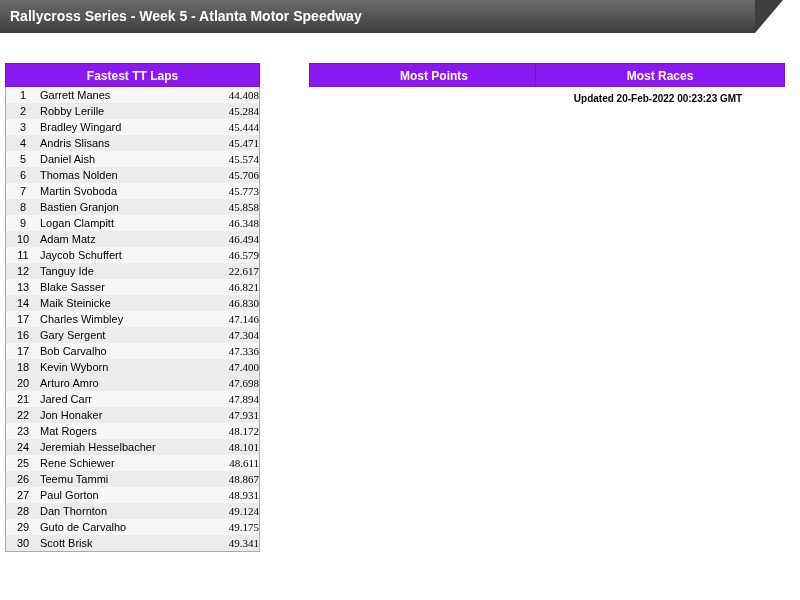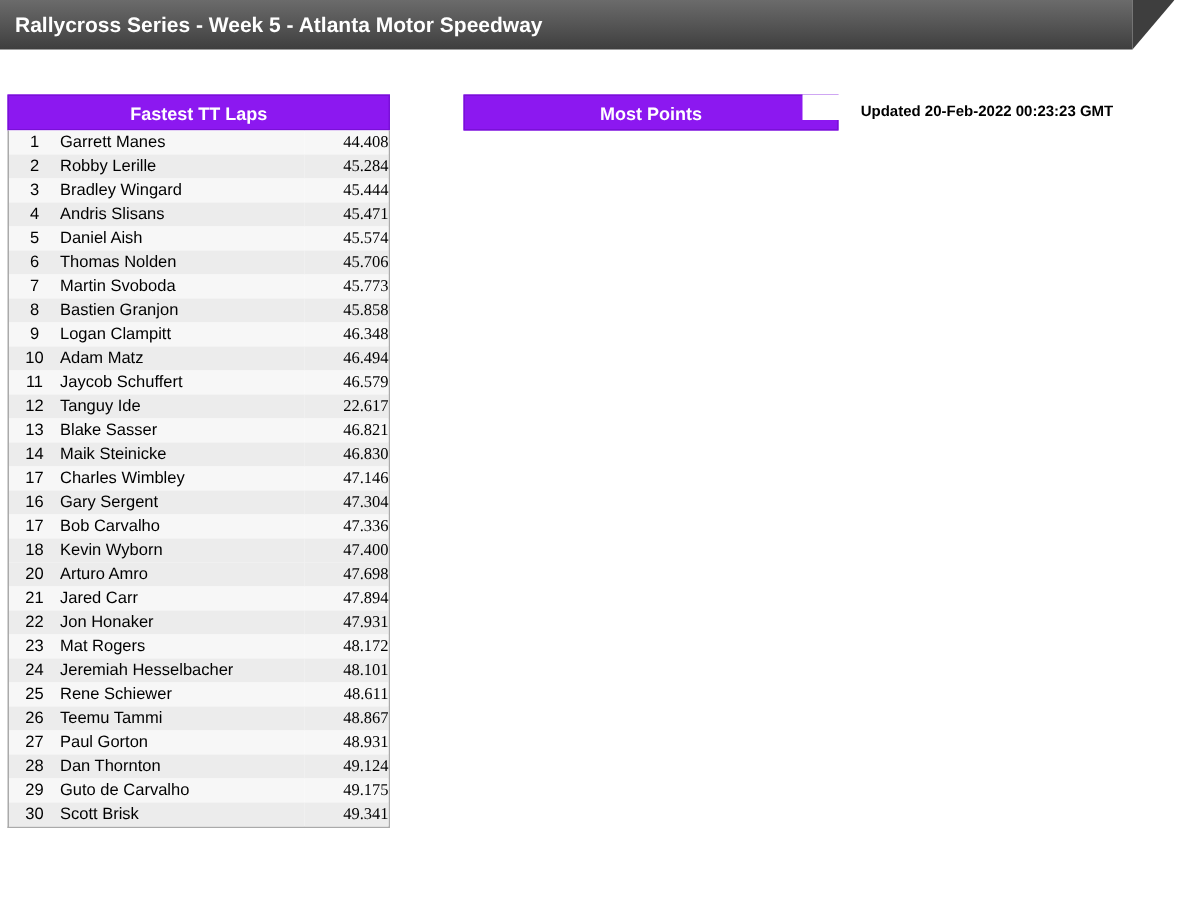--- a/index.html
+++ b/index.html
@@ -291,18 +291,19 @@
       </table>
     </div>
   </div>
 
   <div class="panel panel-pts">
     <div class="panel-head">Most Points</div>
     <div class="panel-body empty"></div>
   </div>
 
   <div class="panel panel-races">
+    <div class="panel-head">Most Races</div>
     <div class="panel-body empty">
       <div class="updated">Updated 20-Feb-2022 00:23:23 GMT</div>
     </div>
   </div>
 
 </div>
 
 </body></html>

